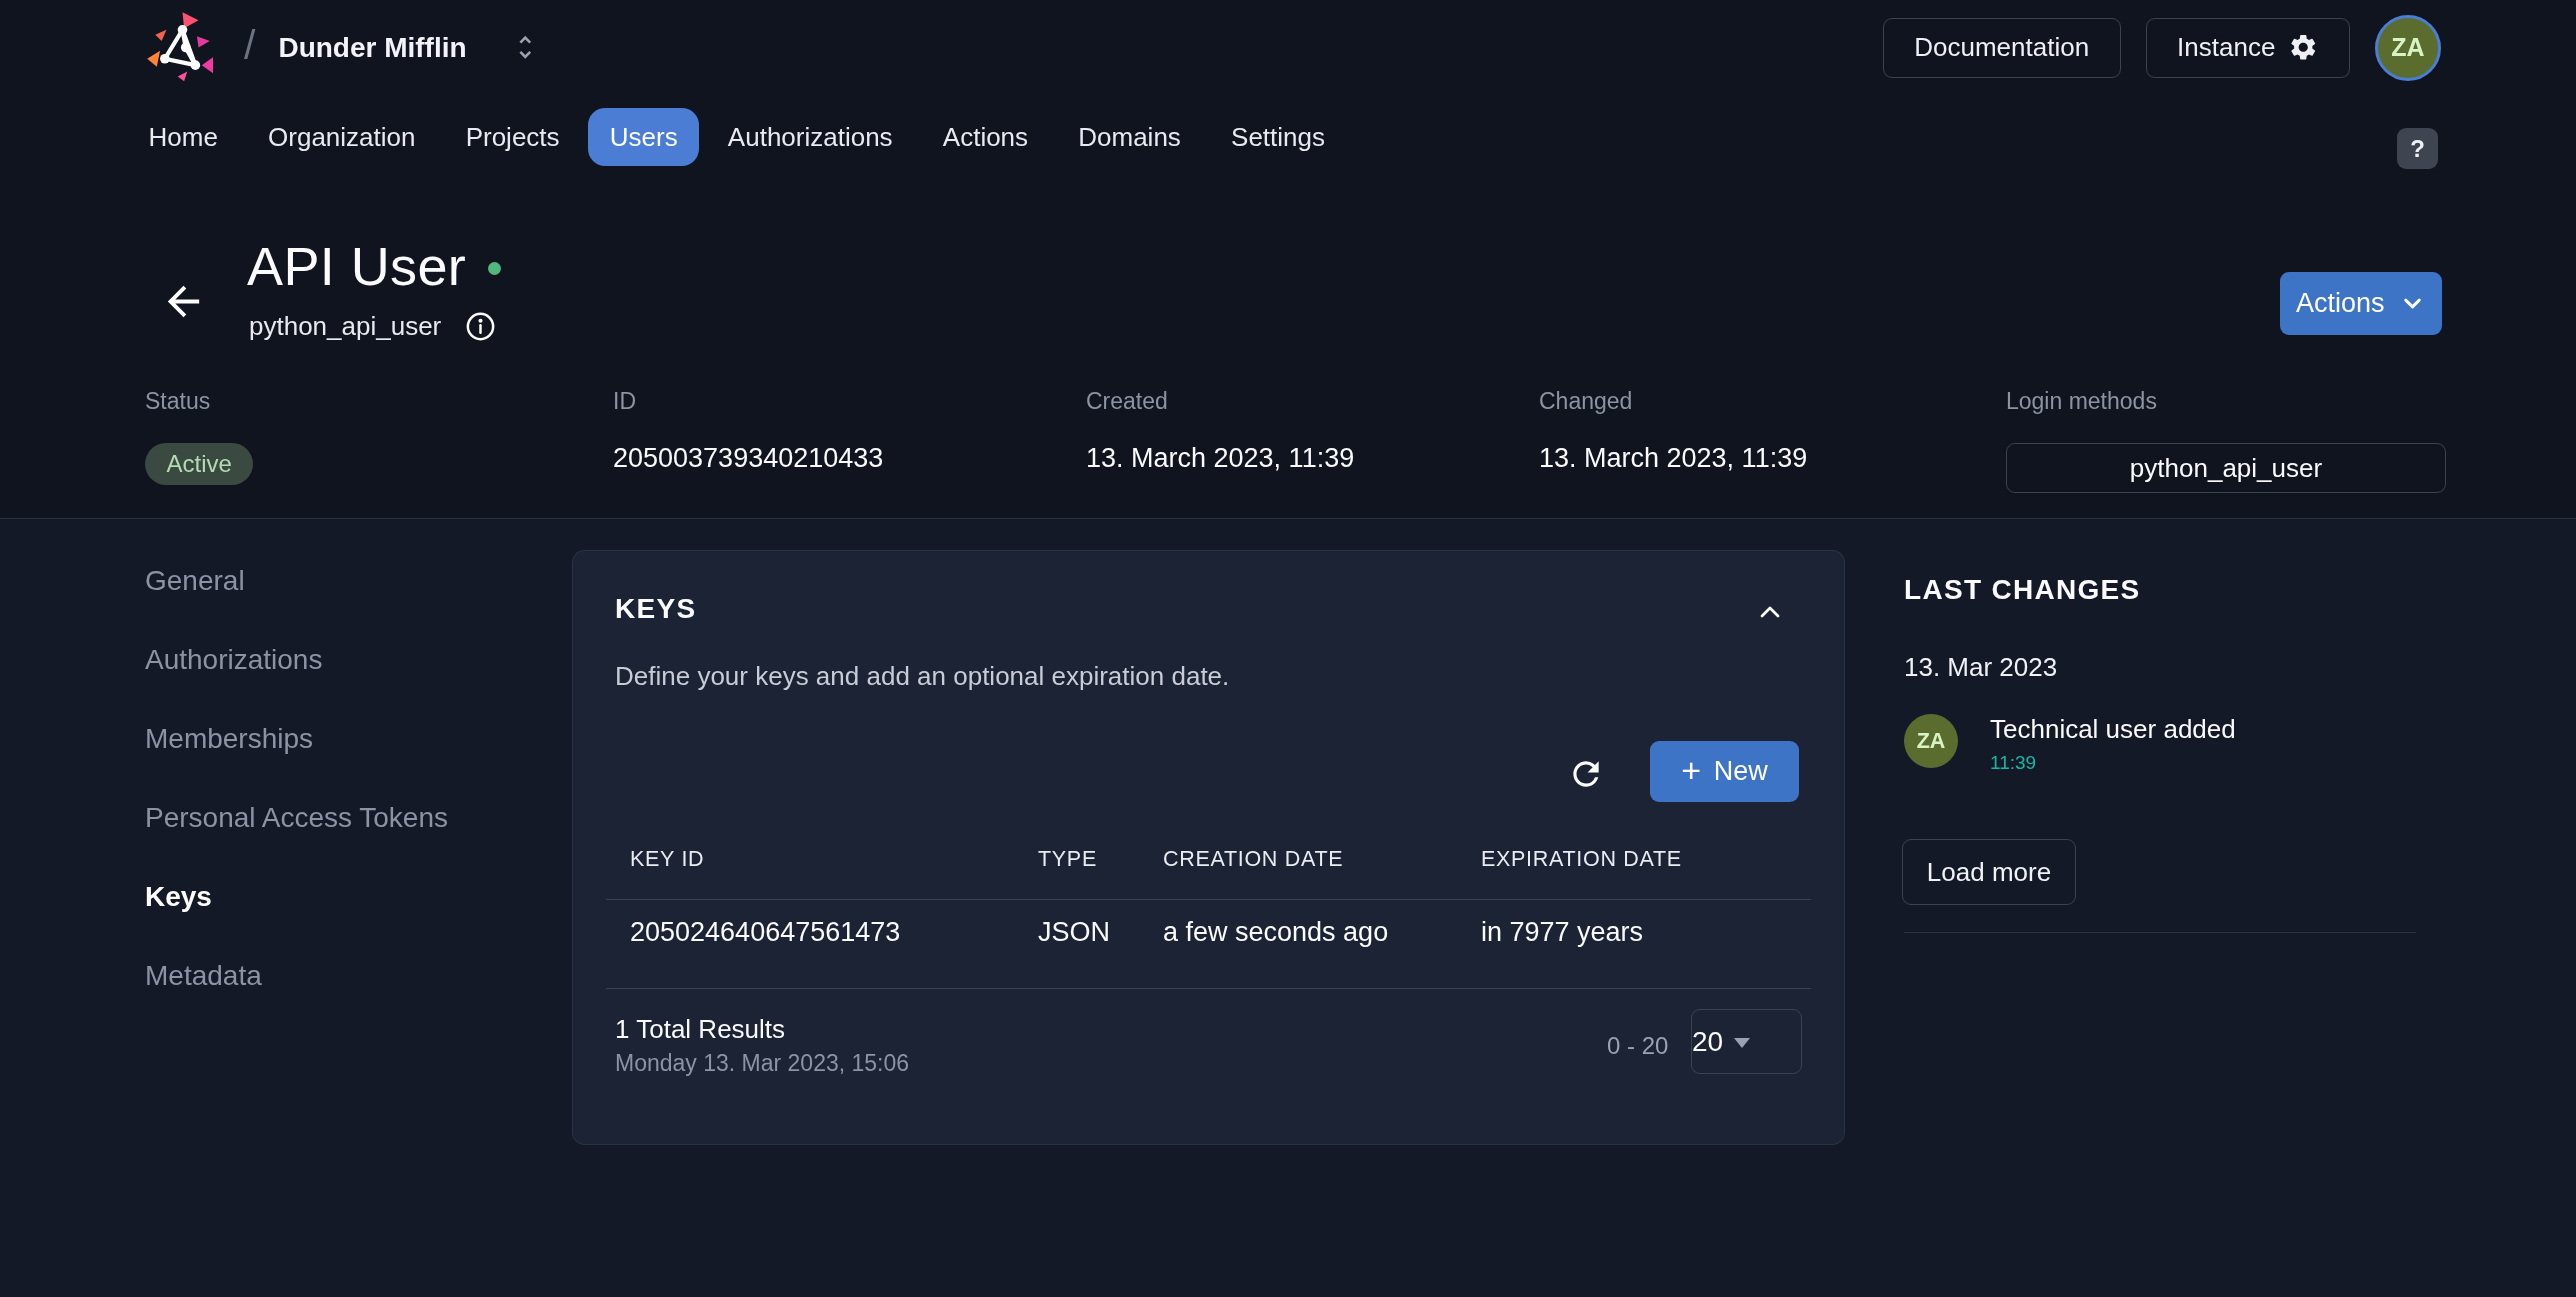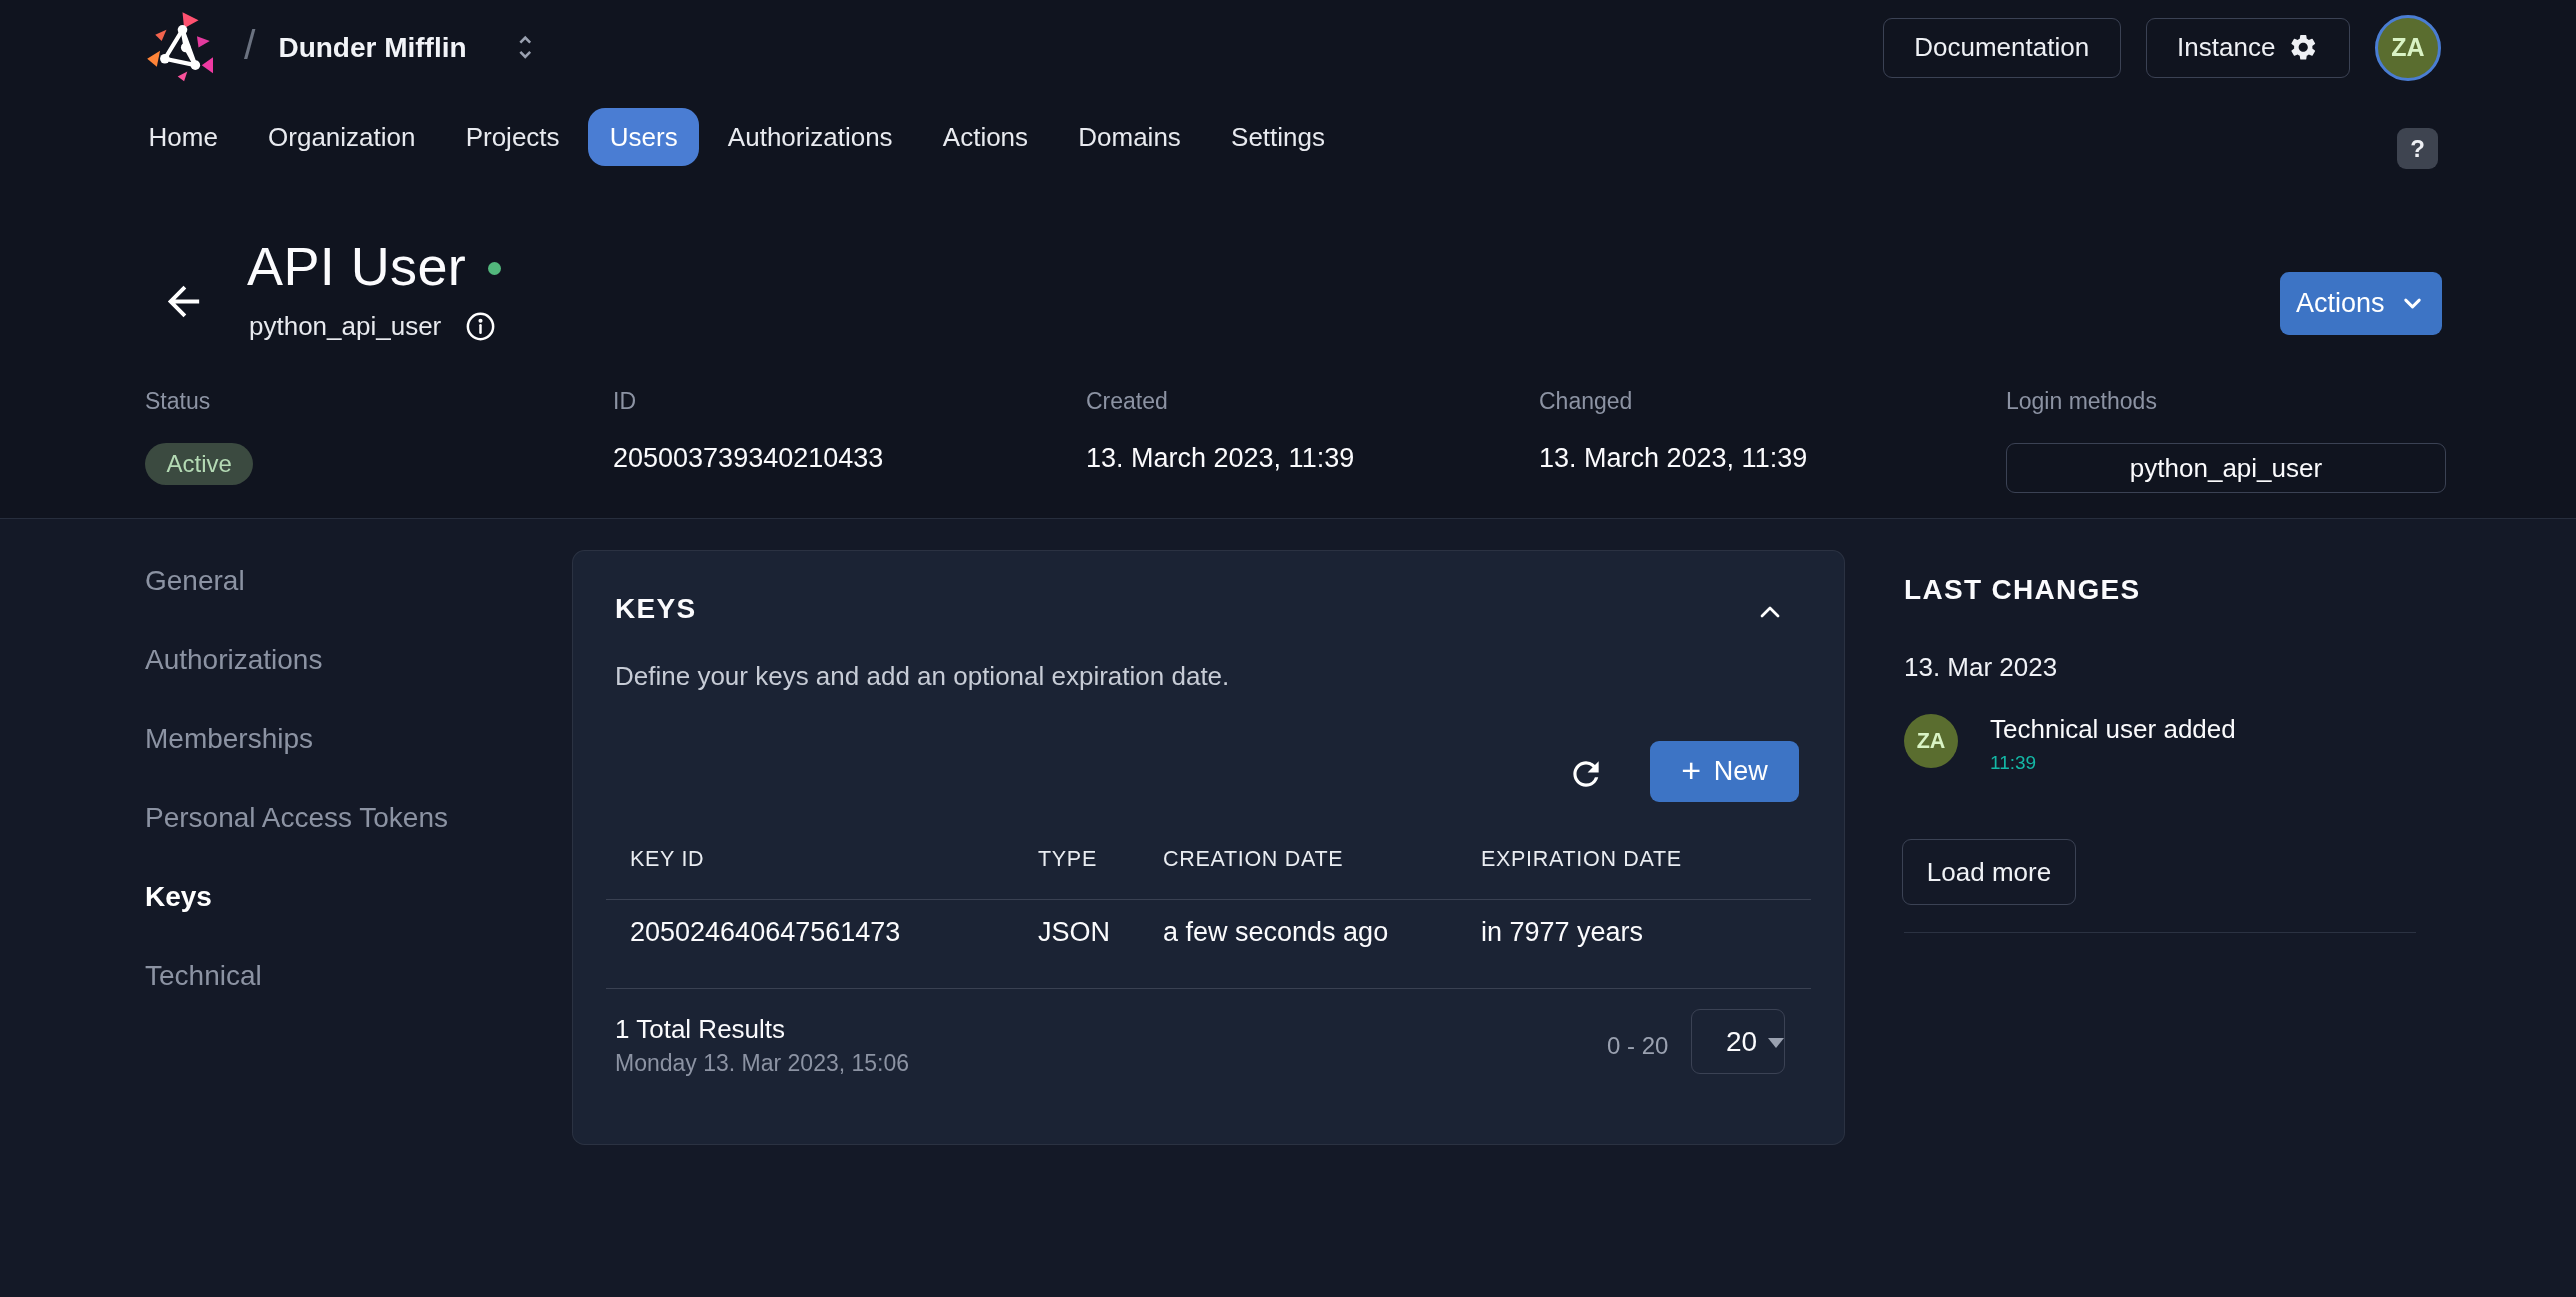--- a/index.html
+++ b/index.html
@@ -96,23 +96,23 @@
   .c1 { position:absolute; left:465px; }
   .c2 { position:absolute; left:590px; }
   .c3 { position:absolute; left:908px; }
   .th { font-size:21.5px; font-weight:500; letter-spacing:0.7px; color:#e9ecf1; }
   .td { font-size:27px; color:#fbfbfd; }
   .hdiv { position:absolute; left:33px; right:33px; height:0.9px; background:#3a4152; }
   .card-footer-total { position:absolute; left:42px; top:463px; font-size:26px; color:#fbfbfd; }
   .card-footer-ts { position:absolute; left:42px; top:499px; font-size:23px; color:#8c93a3; }
   .range-label { position:absolute; left:1034px; top:481px; font-size:24px; color:#9aa1b0; }
   .pagesize-box {
-    position:absolute; left:1118px; top:458px; width:94px; height:65px;
+    position:absolute; left:1118px; top:458px; width:111px; height:65px;
     border:1.3px solid #3b4254; border-radius:9px; background:transparent; cursor:pointer;
-    display:flex; align-items:center; justify-content:flex-end; gap:10.8px; color:#fbfbfd; font-size:28px; font-family:inherit;
+    display:flex; align-items:center; justify-content:flex-start; gap:10.8px; color:#fbfbfd; font-size:28px; font-family:inherit;
   }
   .caret-down { width:0; height:0; border-left:8px solid transparent; border-right:8px solid transparent; border-top:10px solid #9aa1b0; margin-top:3.6px; }
   
   .changes-title { position:absolute; left:1904px; top:574px; font-size:28px; font-weight:600; letter-spacing:1.3px; color:#fbfbfd; }
   .changes-date { position:absolute; left:1904px; top:652px; font-size:26px; color:#f0f2f6; }
   .change-entry { position:absolute; left:1904px; top:714px; display:flex; gap:32px; align-items:flex-start; }
   .avatar-small {
     width:54px; height:54px; border-radius:50%; background:#5a6d2f; color:#d9f3c4;
     display:flex; align-items:center; justify-content:center; font-size:21.5px; font-weight:700; flex:none;
   }
@@ -225,21 +225,21 @@
   <div class="meta-label">Login methods</div>
   <div class="login-box">python_api_user</div>
 </div>
 
 <nav class="side-nav">
   <span class="side-item">General</span>
   <span class="side-item">Authorizations</span>
   <span class="side-item">Memberships</span>
   <span class="side-item">Personal Access Tokens</span>
   <span class="side-item active">Keys</span>
-  <span class="side-item">Technical</span>
+  <span class="side-item">Metadata</span>
 </nav>
 
 <section class="card">
   <div class="card-title">KEYS</div>
   <button class="collapse-btn">
     <svg viewBox="0 0 24 24" fill="none" stroke="#ffffff" stroke-width="2" stroke-linecap="round" stroke-linejoin="round">
       <polyline points="6,15 12,9 18,15"></polyline>
     </svg>
   </button>
   <div class="card-desc">Define your keys and add an optional expiration date.</div>

